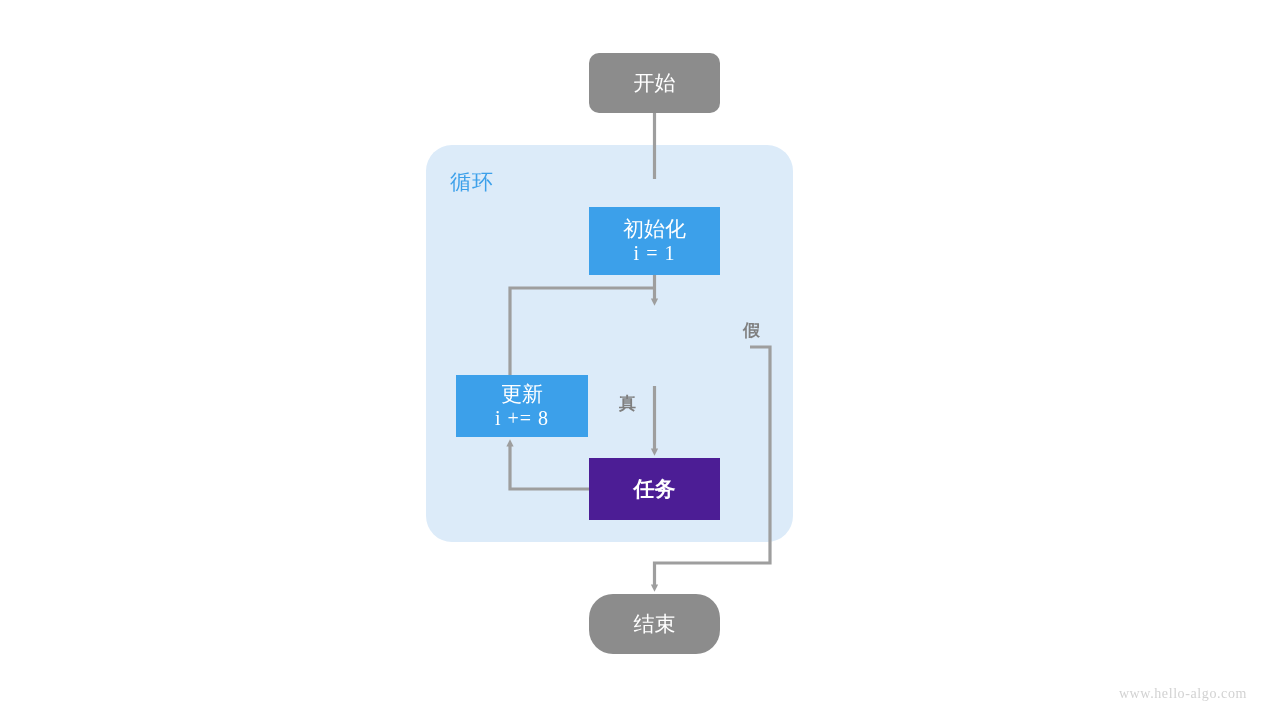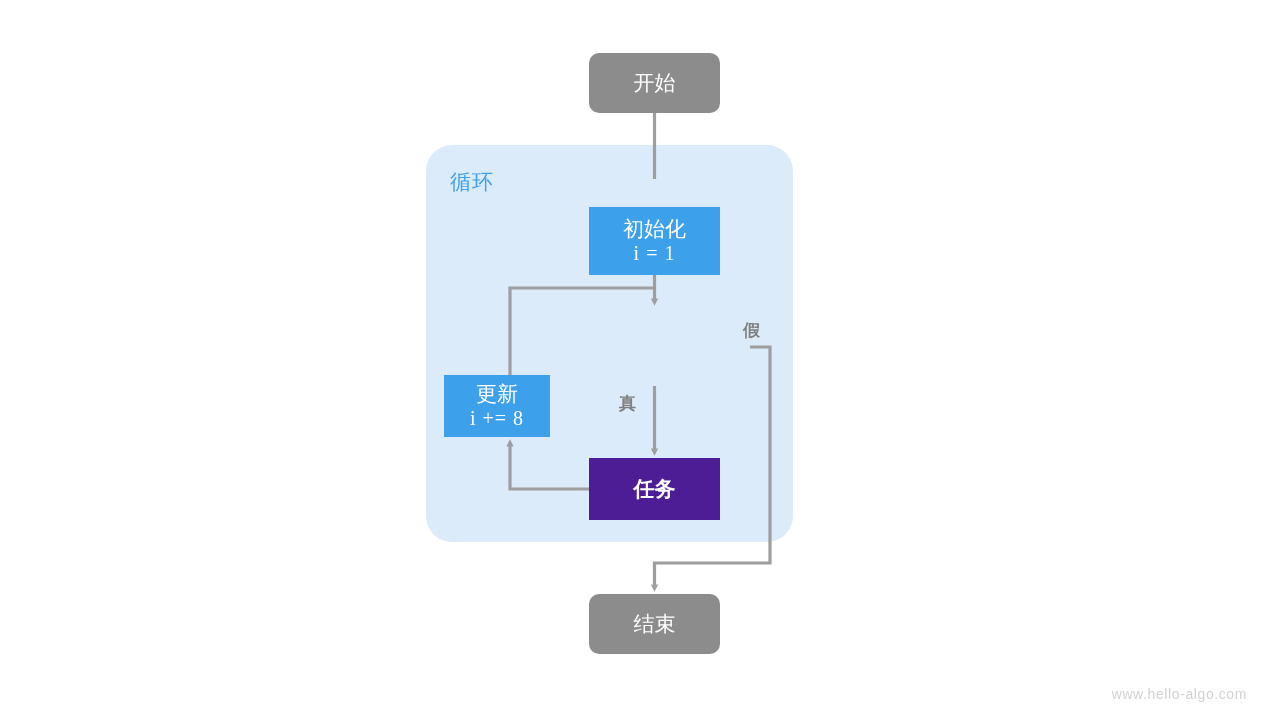--- a/index.html
+++ b/index.html
@@ -68,25 +68,25 @@
     font-size: 20px;
     font-family: Liberation Serif, serif;
     letter-spacing: 1px;
   }
 
   .terminal {
     background: #8c8c8c;
     border-radius: 10px;
   }
   #node-start { left: 589px; top: 53px;  width: 131px; height: 60px; }
-  #node-end   { left: 589px; top: 594px; width: 131px; height: 60px; }
+  #node-end   { left: 589px; top: 594px; width: 131px; height: 60px; border-radius: 24px; }
 
   .process-blue { background: #3ca0ea; }
   #node-init   { left: 589px; top: 179px; width: 131px; height: 68px; margin-top: 28px; }
-  #node-update { left: 444px; top: 375px; width: 106px; height: 62px; }
+  #node-update { left: 456px; top: 375px; width: 132px; height: 62px; }
 
   .process-green { background: #4c1d95; font-weight: bold; }
   #node-task { left: 589px; top: 458px; width: 131px; height: 62px; }
 
   
   .diamond-wrap {
     position: absolute;
     left: 560px;
     top: 308px;
     width: 190px;
@@ -120,21 +120,21 @@
   }
   #label-true  { left: 619px; top: 392px; }
   #label-false { left: 743px; top: 319px; }
 
   
   .watermark {
     position: absolute;
     right: 33px;
     bottom: 18px;
     font-size: 14px;
-    font-family: Liberation Sans, sans-serif;
+    font-family: Liberation Serif, serif;
     color: #d2d2d2;
     letter-spacing: 0.6px;
   }
 </style>
 </head>
 <body>
 
 <div id="canvas">
 
   <div class="loop-region"></div>

